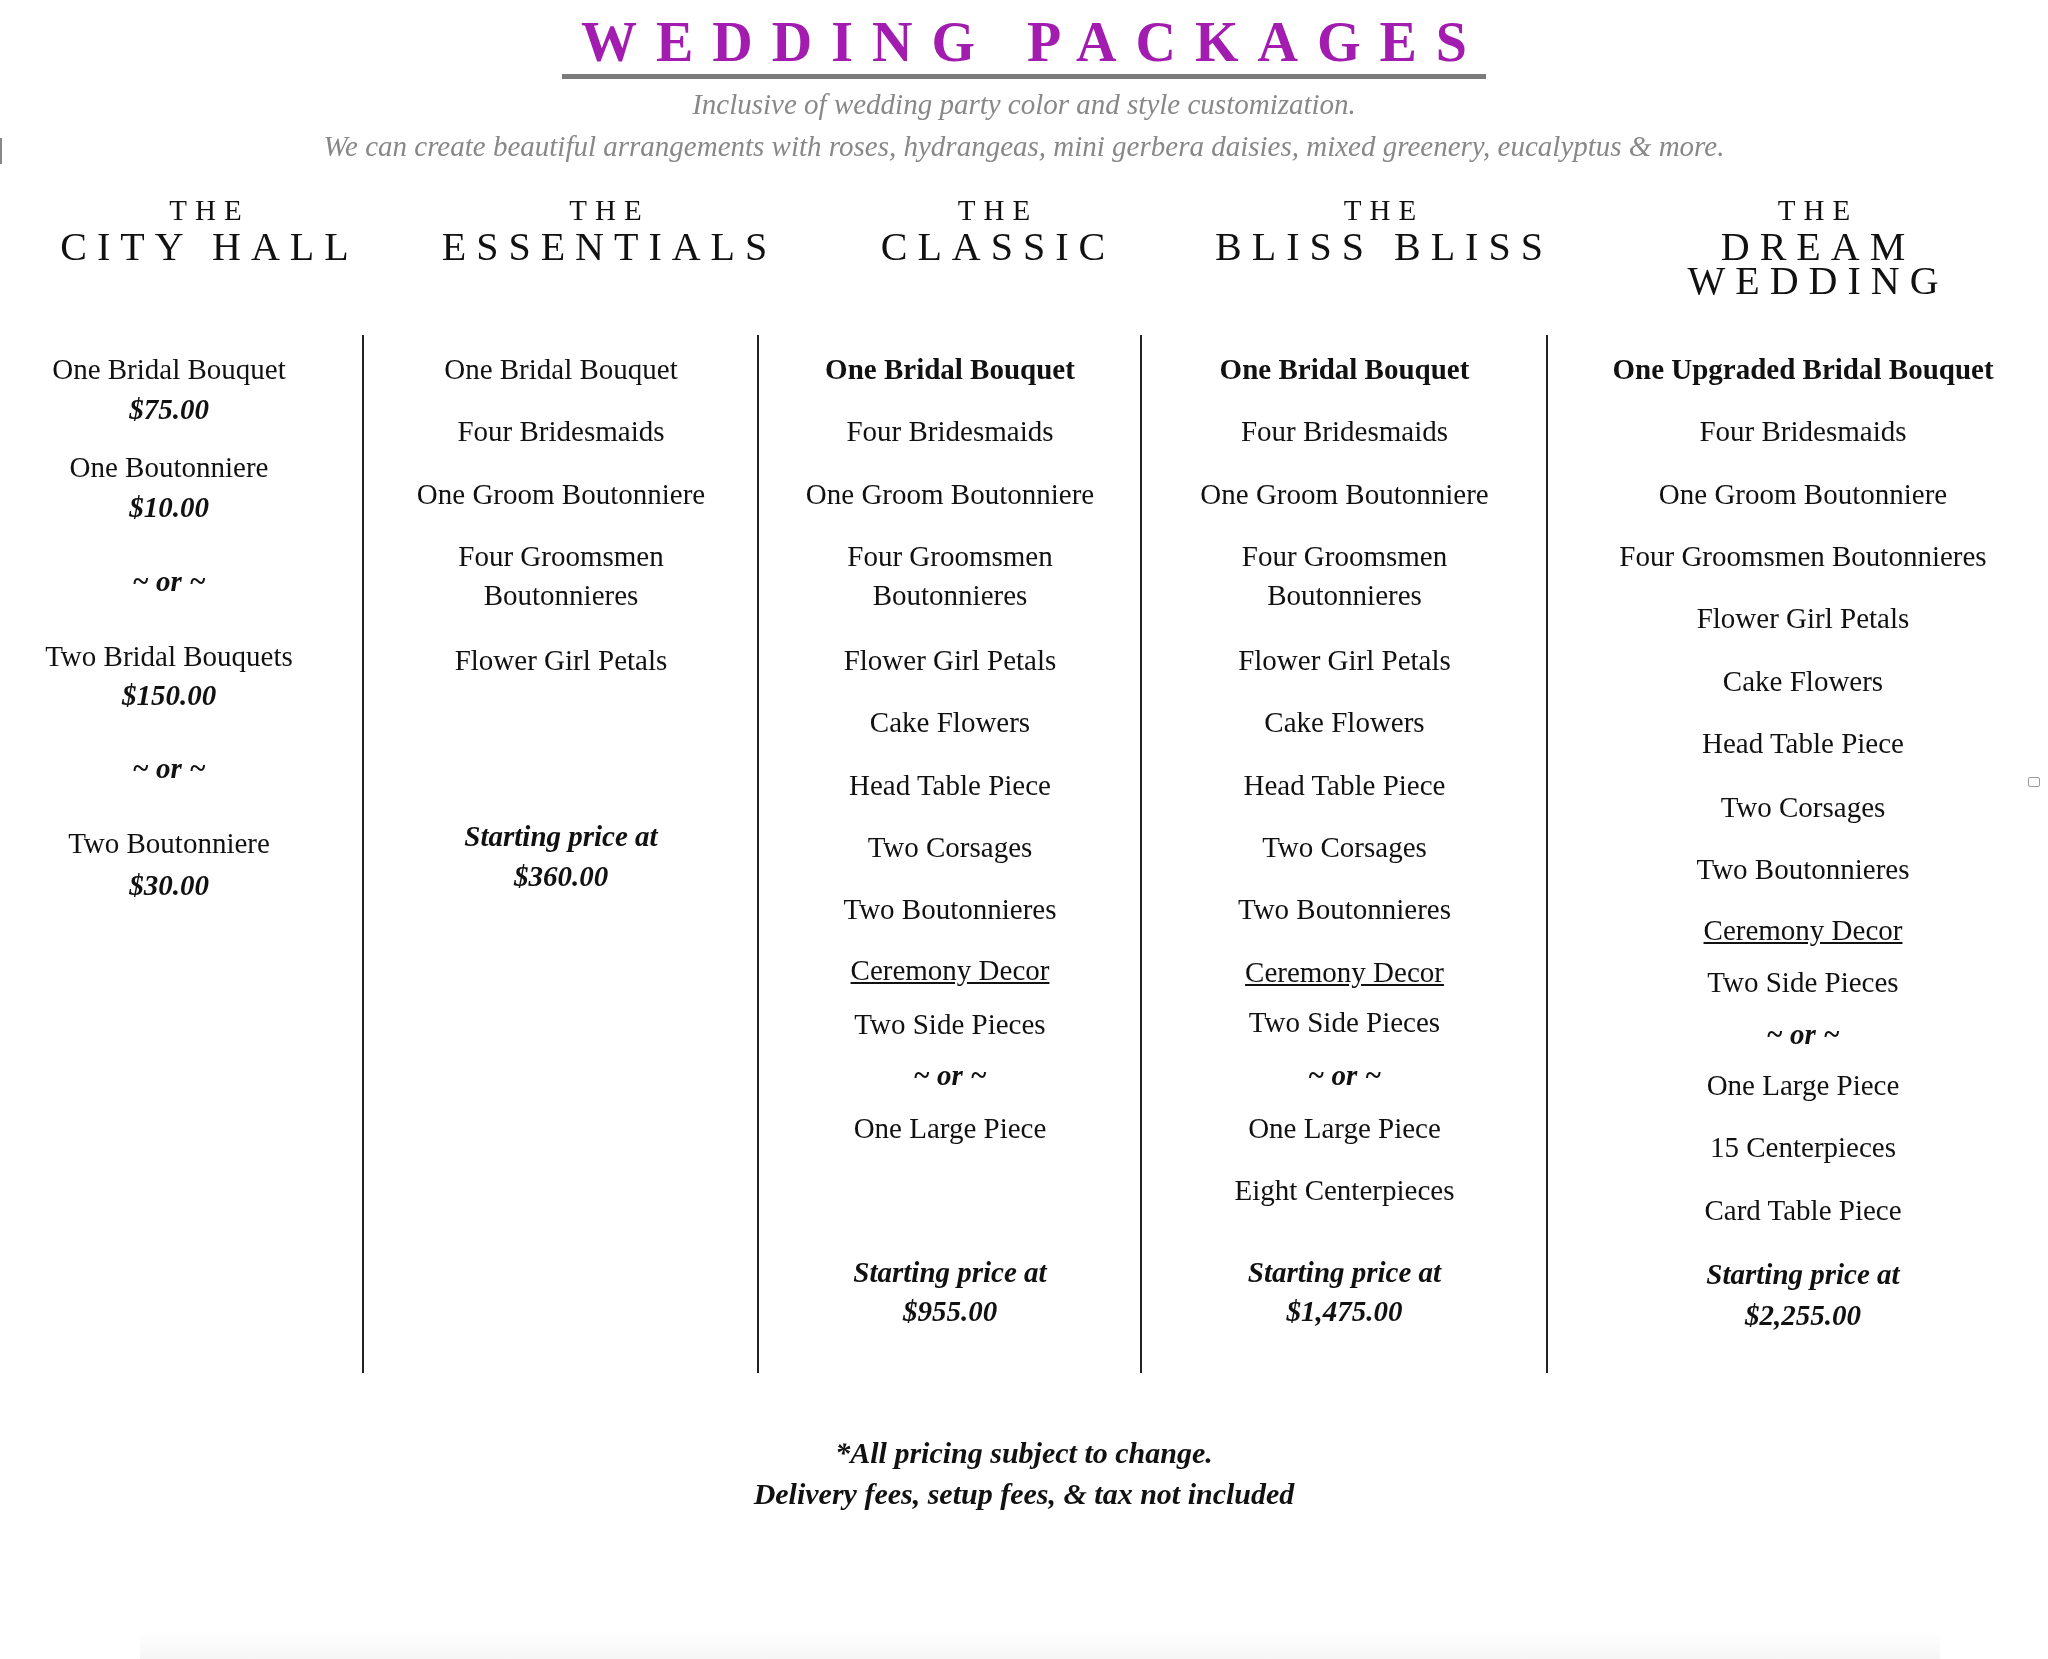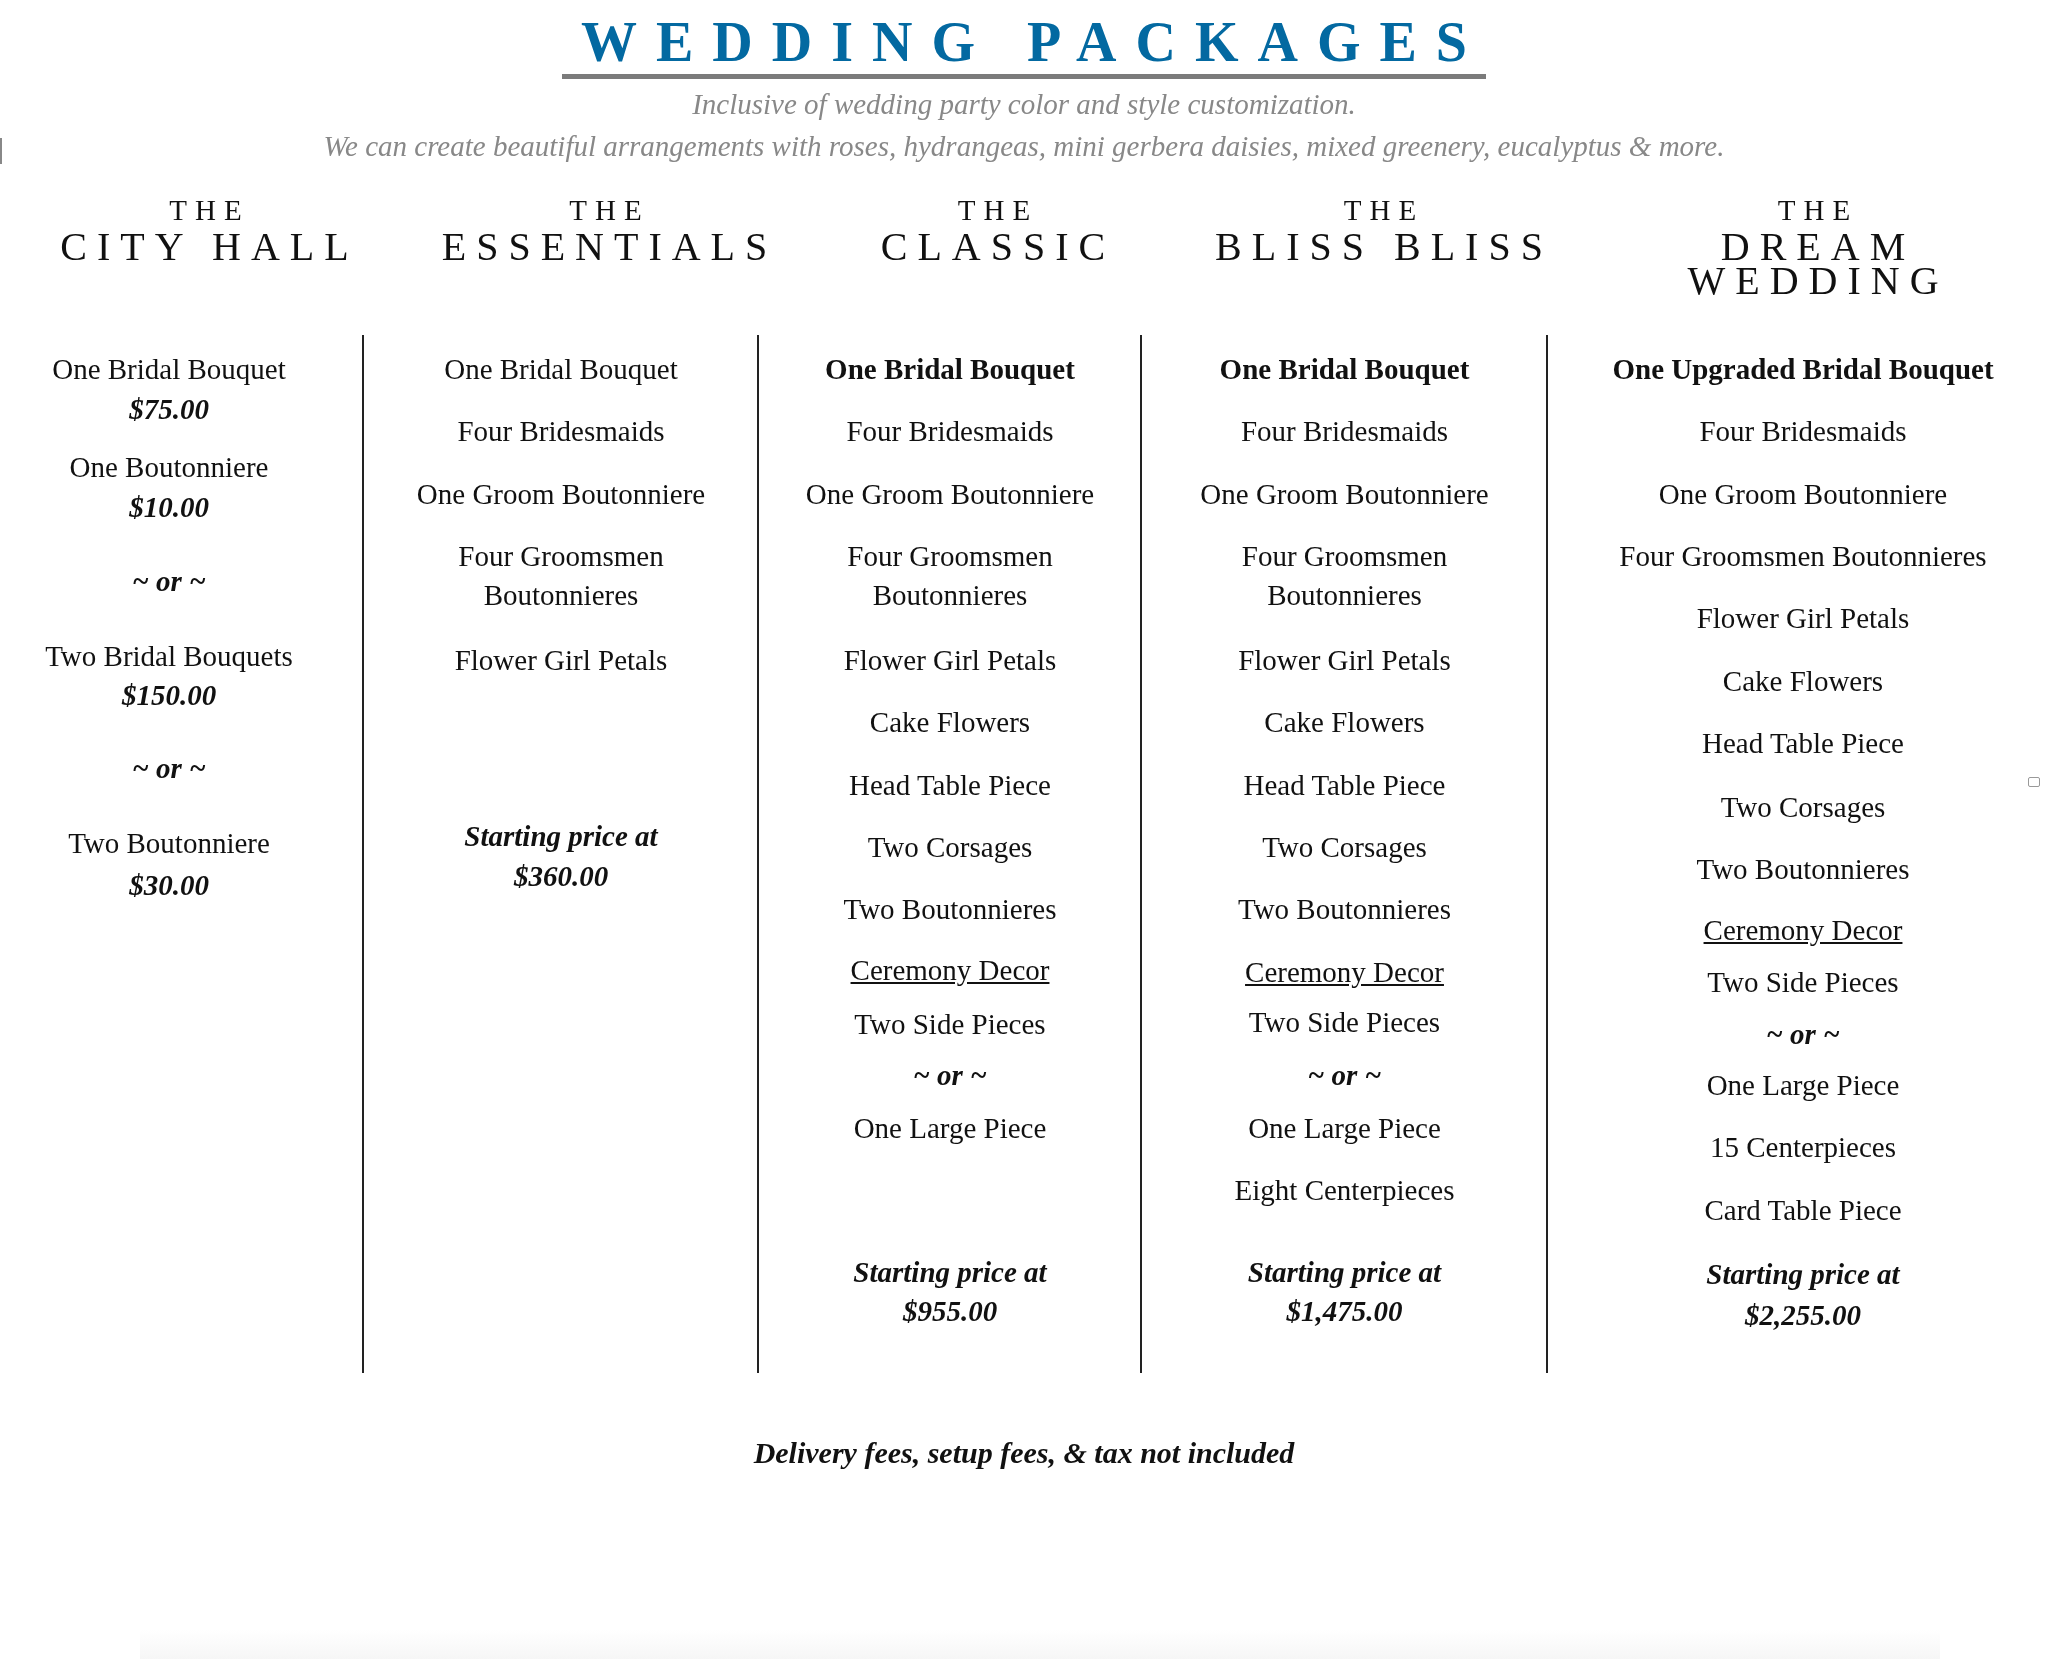--- a/index.html
+++ b/index.html
@@ -1,20 +1,20 @@
 <!DOCTYPE html>
 <html><head>
 <meta charset="utf-8">
 <style>
   html, body { margin:0; padding:0; background:#ffffff; }
   body { width:2048px; height:1659px; position:relative; overflow:hidden;
          font-family:"Liberation Serif", "DejaVu Serif", serif; color:#111; }
   .title { position:absolute; top:12px; left:0; width:2048px; text-align:center; }
   .title span { display:inline-block; font-family:"Liberation Serif", serif; font-weight:bold;
-         font-size:56px; letter-spacing:19px; color:#0369a1; padding-left:19px;
+         font-size:56px; letter-spacing:19px; color:#a21caf; padding-left:19px;
          border-bottom:5px solid #7b7b7b; line-height:60px; padding-bottom:2px; }
   .sub { position:absolute; left:0; width:2048px; text-align:center; font-style:italic;
          color:#888; font-size:29px; }
   .sub1 { top:88px; } .sub2 { top:130px; }
   .cursor-mark { position:absolute; left:0; top:138px; width:2px; height:26px; background:#888; }
   .col-head { position:absolute; top:190px; text-align:center; font-size:29px; letter-spacing:7px;padding-left:28px; }
   .col-head .the { display:block; line-height:40px; letter-spacing:8px; }
   .col-head .name { display:block; line-height:34px; font-size:40px; letter-spacing:10px; }
   .divider { position:absolute; top:335px; height:1038px; width:2px; background:#222; }
   .col { position:absolute; top:335px; text-align:center; font-size:29px; }
@@ -144,16 +144,17 @@
   <div class="item" style="top:731px">One Large Piece</div>
   <div class="item" style="top:793px">15 Centerpieces</div>
   <div class="item" style="top:856px">Card Table Piece</div>
   <div class="item price" style="top:920px">Starting price at</div>
   <div class="item price" style="top:961px">$2,255.00</div>
 </div>
 
 <div class="anchor"></div>
 
 <div class="footer">
+  <div>*All pricing subject to change.</div>
   <div>Delivery fees, setup fees, &amp; tax not included</div>
 </div>
 
 <div class="shadow"></div>
 
 </body></html>

